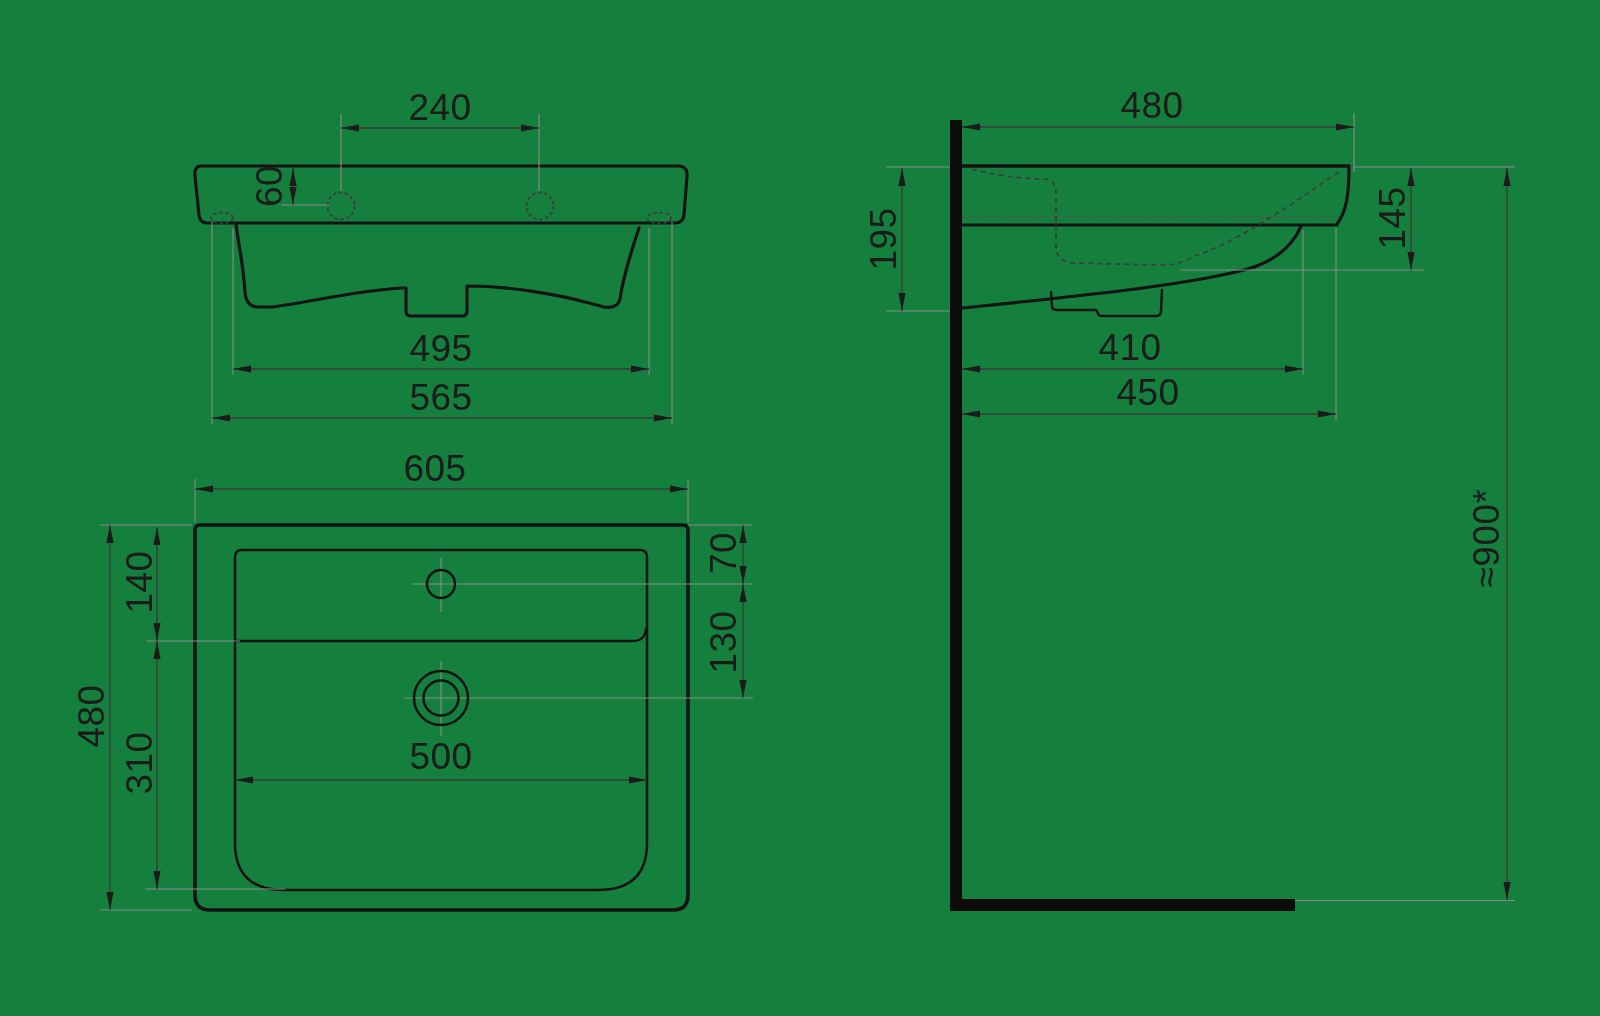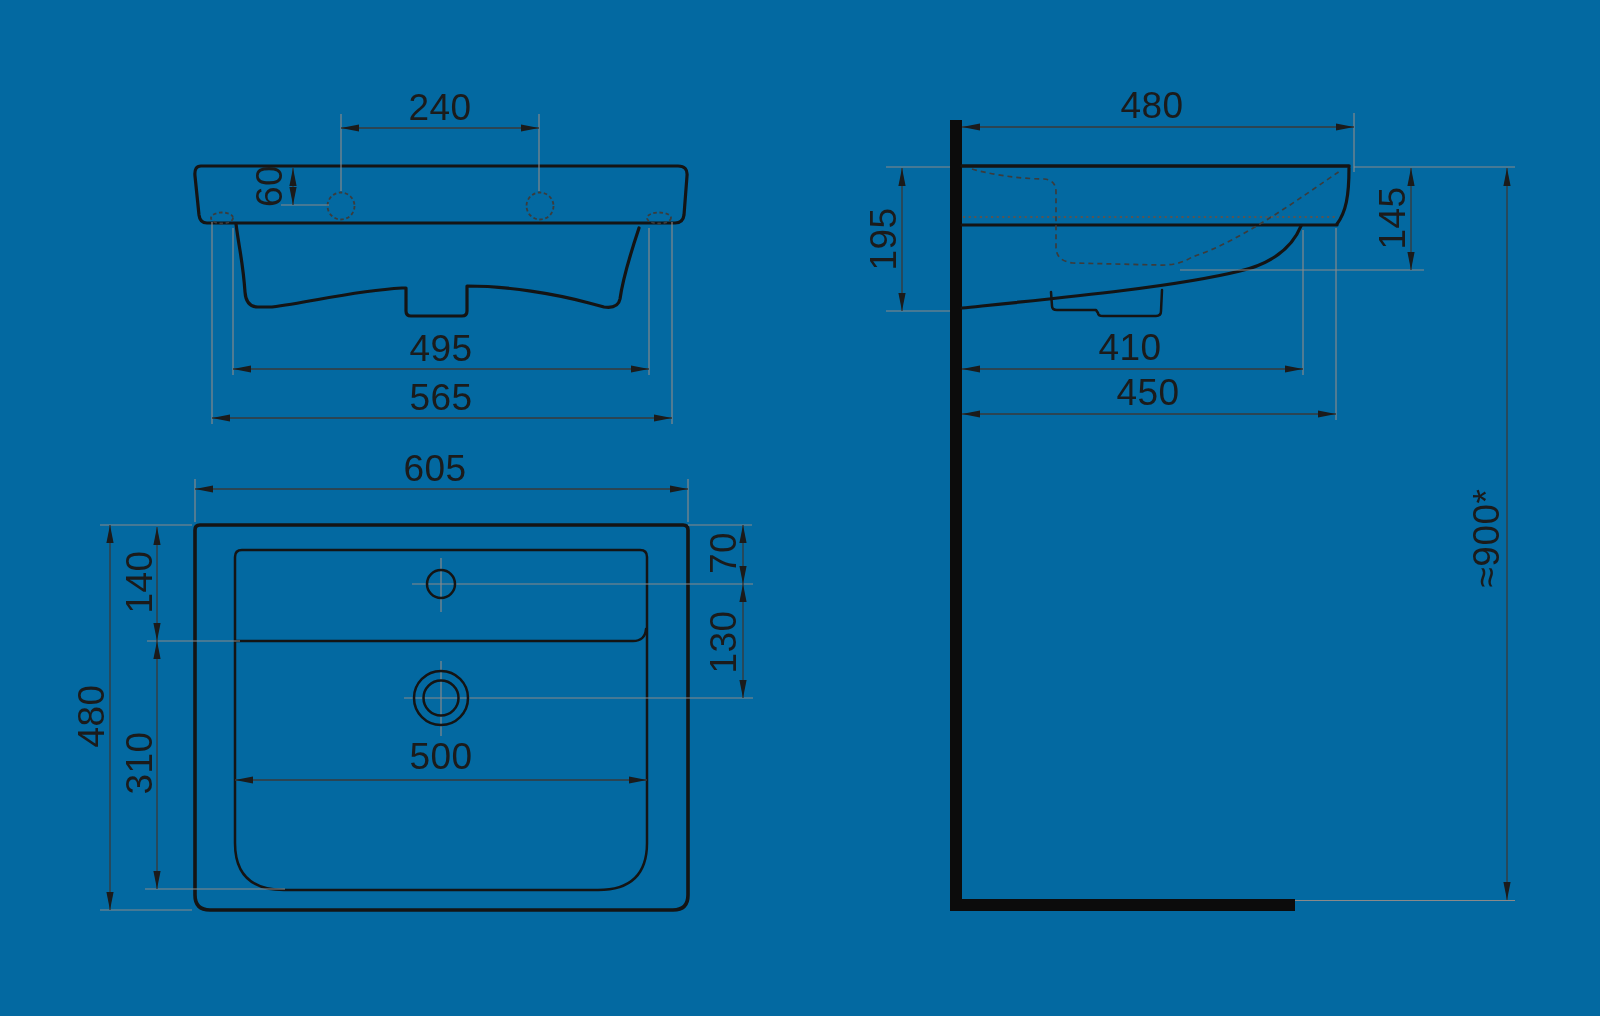--- a/index.html
+++ b/index.html
@@ -1,16 +1,16 @@
 <!DOCTYPE html>
 <html><head>
 <meta charset="utf-8">
 <style>
   html,body{margin:0;padding:0;background:#ffffff;}
-  .stage{position:relative;width:1600px;height:1016px;background:#0369a1;overflow:hidden;}
+  .stage{position:relative;width:1600px;height:1016px;background:#15803d;overflow:hidden;}
   svg{display:block;}
   .obj3{stroke:#141414;stroke-width:3.2;fill:none;stroke-linejoin:round;stroke-linecap:round;}
   .obj34{stroke:#141414;stroke-width:3.6;fill:none;stroke-linejoin:round;stroke-linecap:round;}
   .obj26{stroke:#141414;stroke-width:2.5;fill:none;stroke-linejoin:round;stroke-linecap:round;}
   .hidden-dash{stroke:#3c3c3c;stroke-width:1.7;fill:none;stroke-dasharray:5 4;}
   .hidden-dot{stroke:#555;stroke-width:2.2;fill:none;stroke-dasharray:2.2 3.4;stroke-linecap:butt;}
   .dash-sm{stroke:#3c3c3c;stroke-width:1.8;fill:none;stroke-dasharray:3.5 2.6;}
   .thin{stroke:#8a8a8a;stroke-width:1.15;fill:none;}
   .dimline{stroke:#3a3a3a;stroke-width:1.35;fill:none;}
   .dimarrow{fill:#1b1b1b;stroke:none;}

